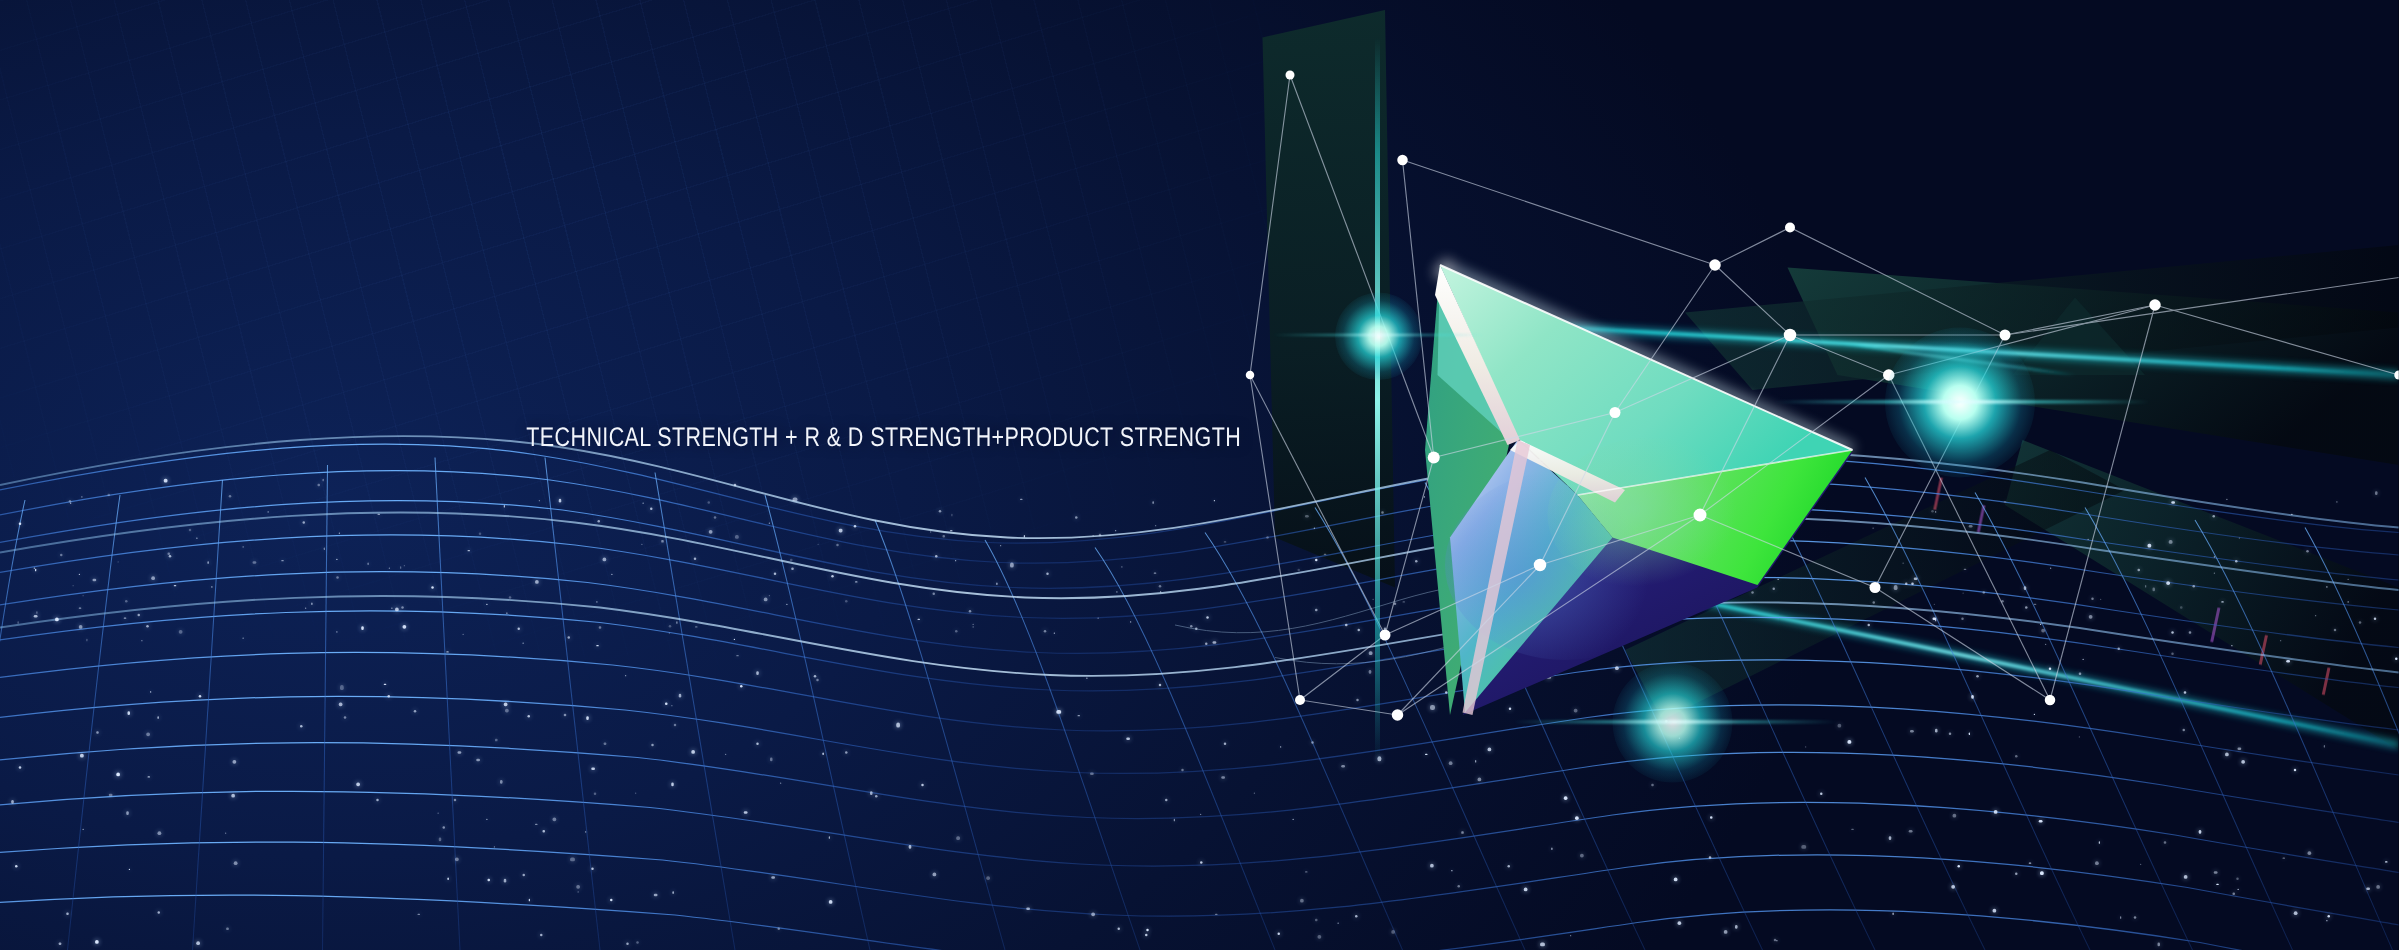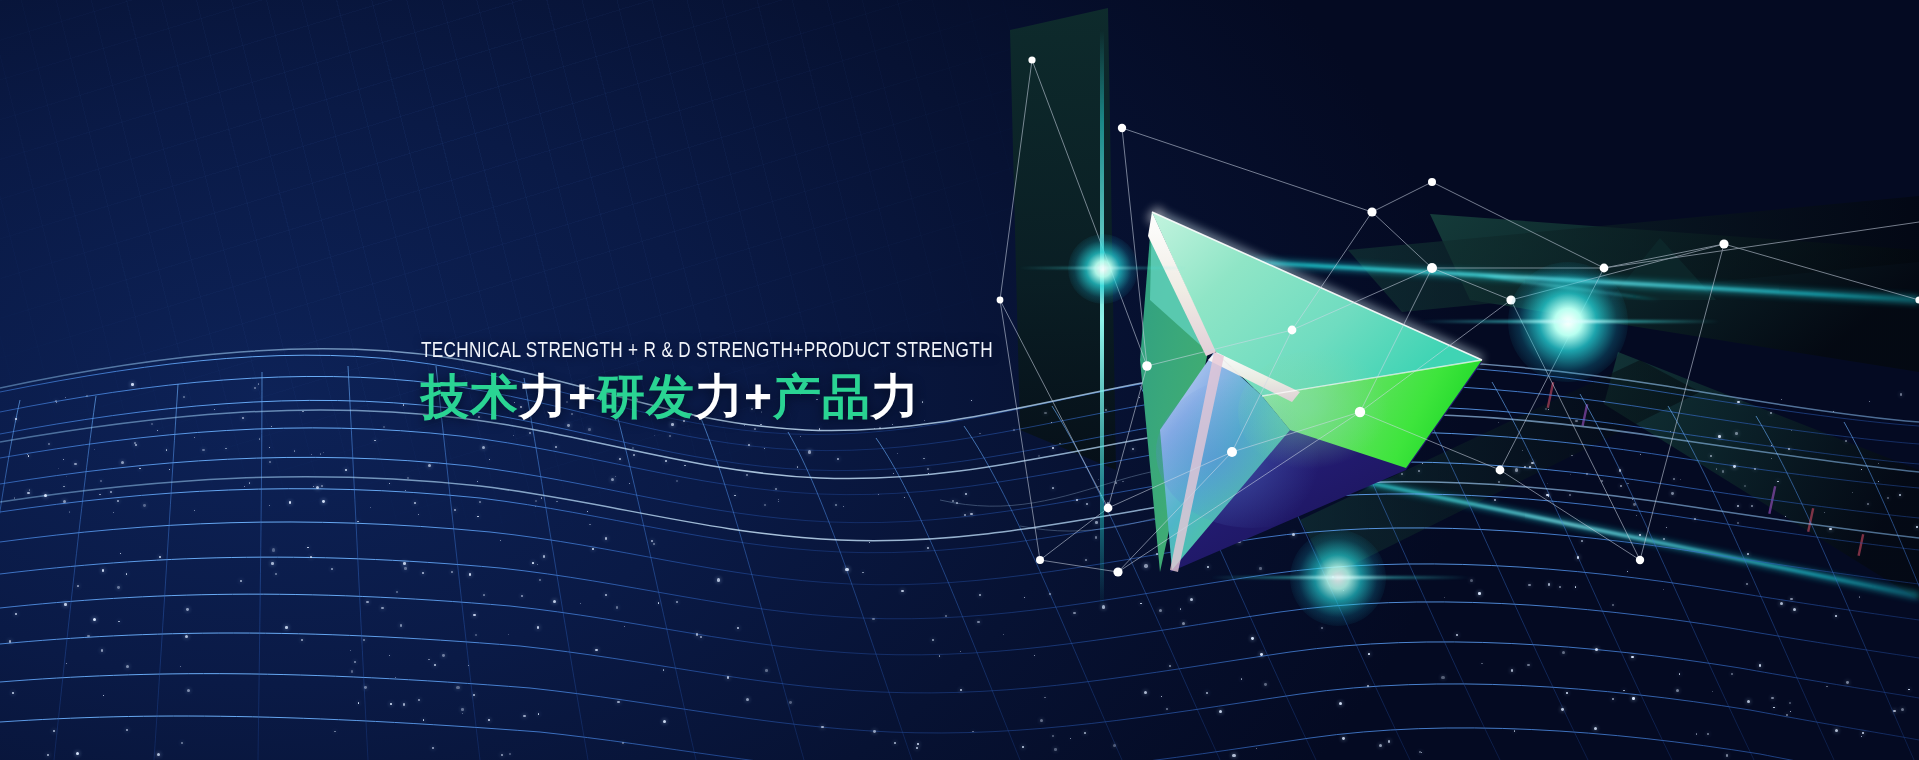--- a/index.html
+++ b/index.html
@@ -853,16 +853,15 @@
   <div class="flare flare-streak" style="left:1018px; top:267px; width:170px; height:2.4px; opacity:.7;"></div>
 
   <div class="flare flare-core" style="left:1508px; top:262px; width:120px; height:120px;"></div>
   <div class="flare flare-streak" style="left:1420px; top:320px; width:300px; height:3px;"></div>
 
   <div class="flare flare-core" style="left:1290px; top:530px; width:96px; height:96px; opacity:.85;"></div>
   <div class="flare flare-streak" style="left:1210px; top:576px; width:260px; height:2.6px; opacity:.8;"></div>
 
   <div class="text-block">
     <div class="eng">TECHNICAL STRENGTH + R &amp; D STRENGTH+PRODUCT STRENGTH</div>
-    <div class="cn" id="cn-line"><span class="g">技术</span><span class="w">力</span><span class="w">+</span><span class="g">研发</span><span class="w">力</span><span class="w">+</span><span class="g">产品</span><span class="w">力</span></div>
   </div>
 
 </div>
 
 </body></html>

